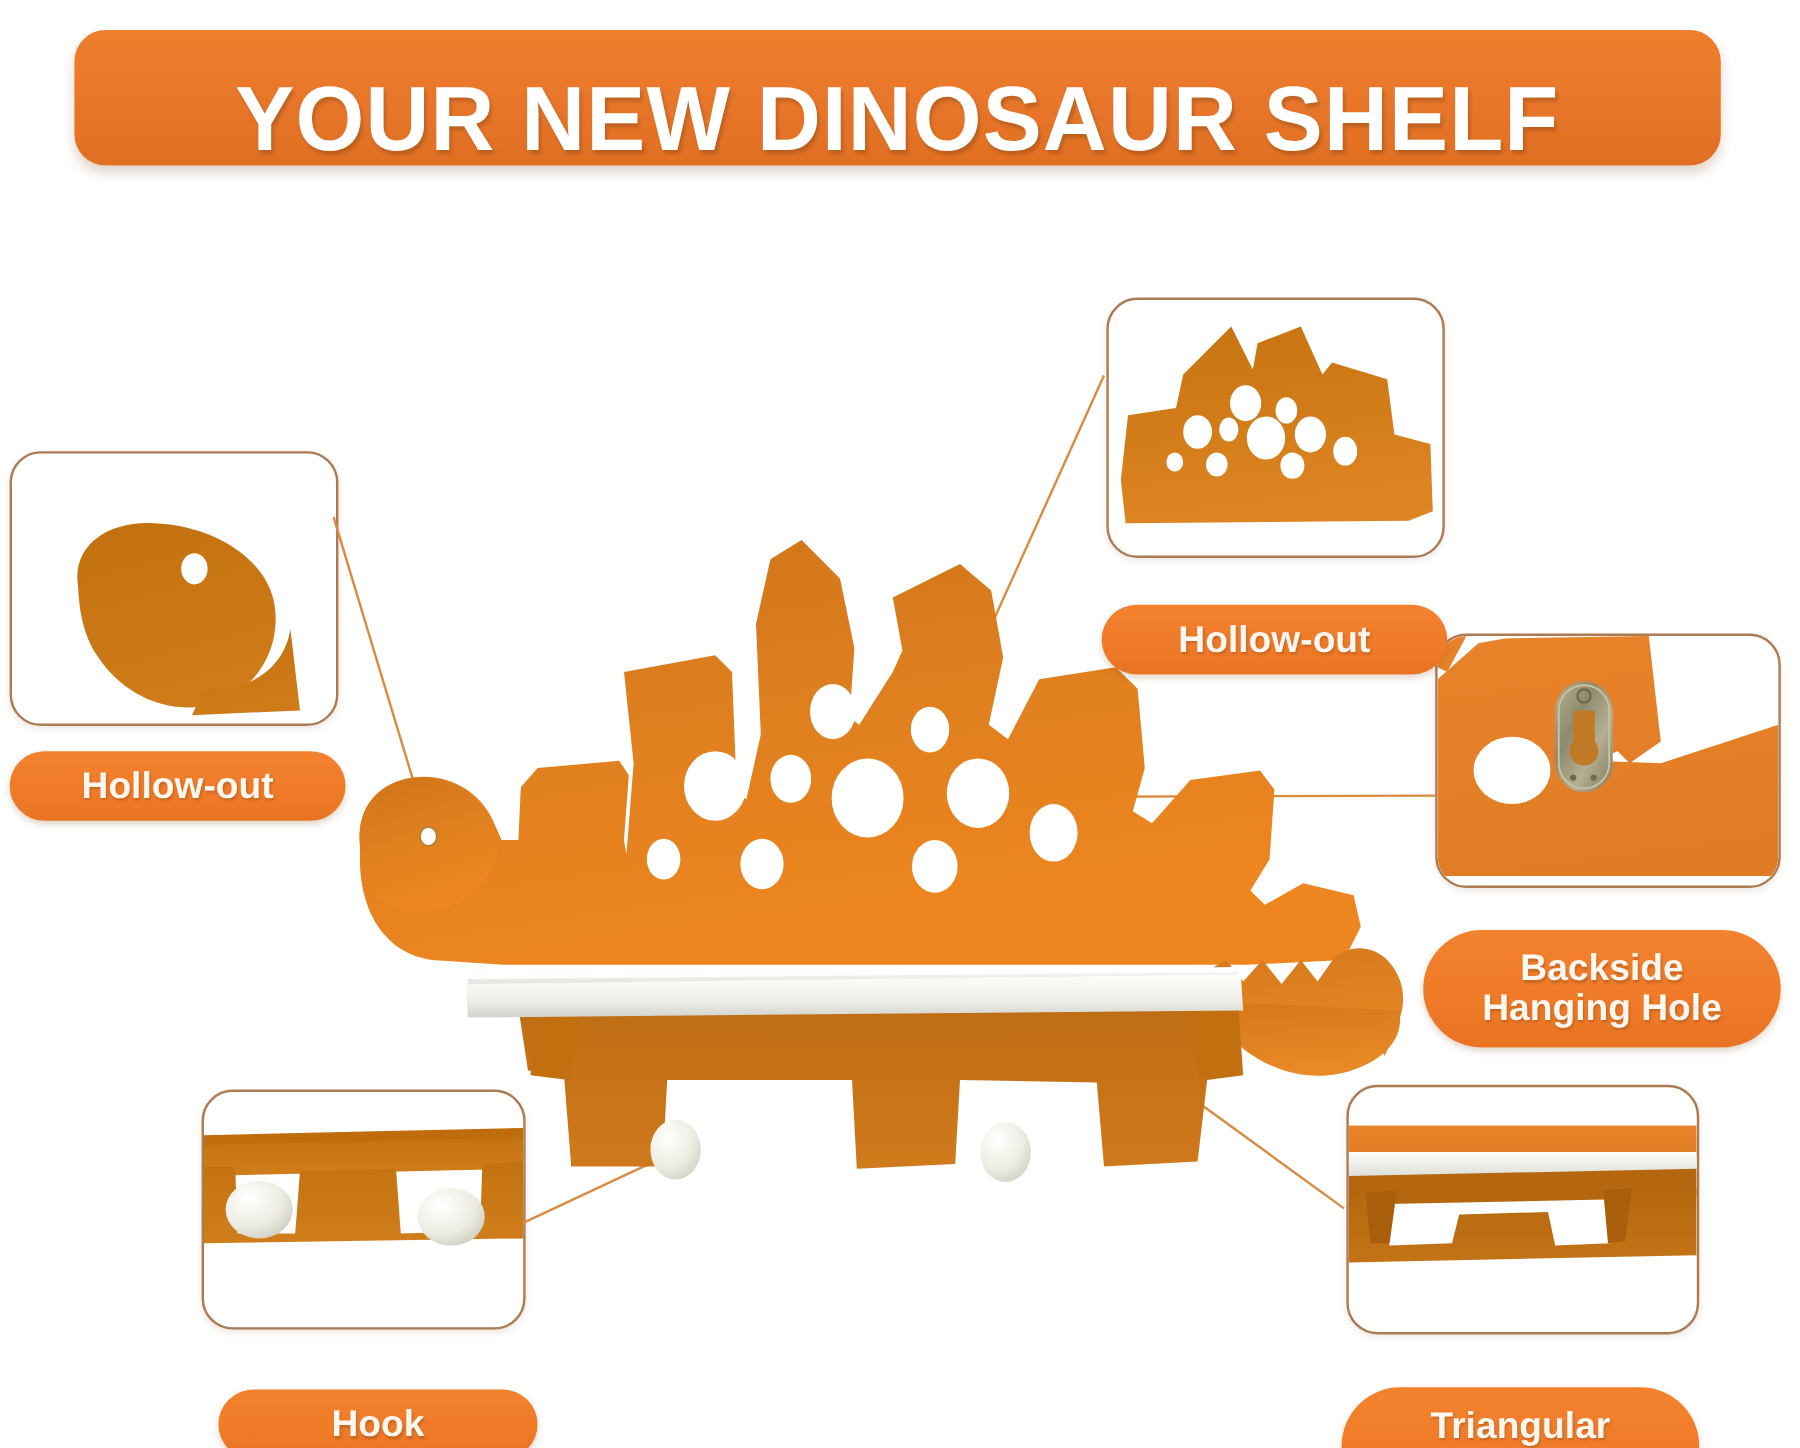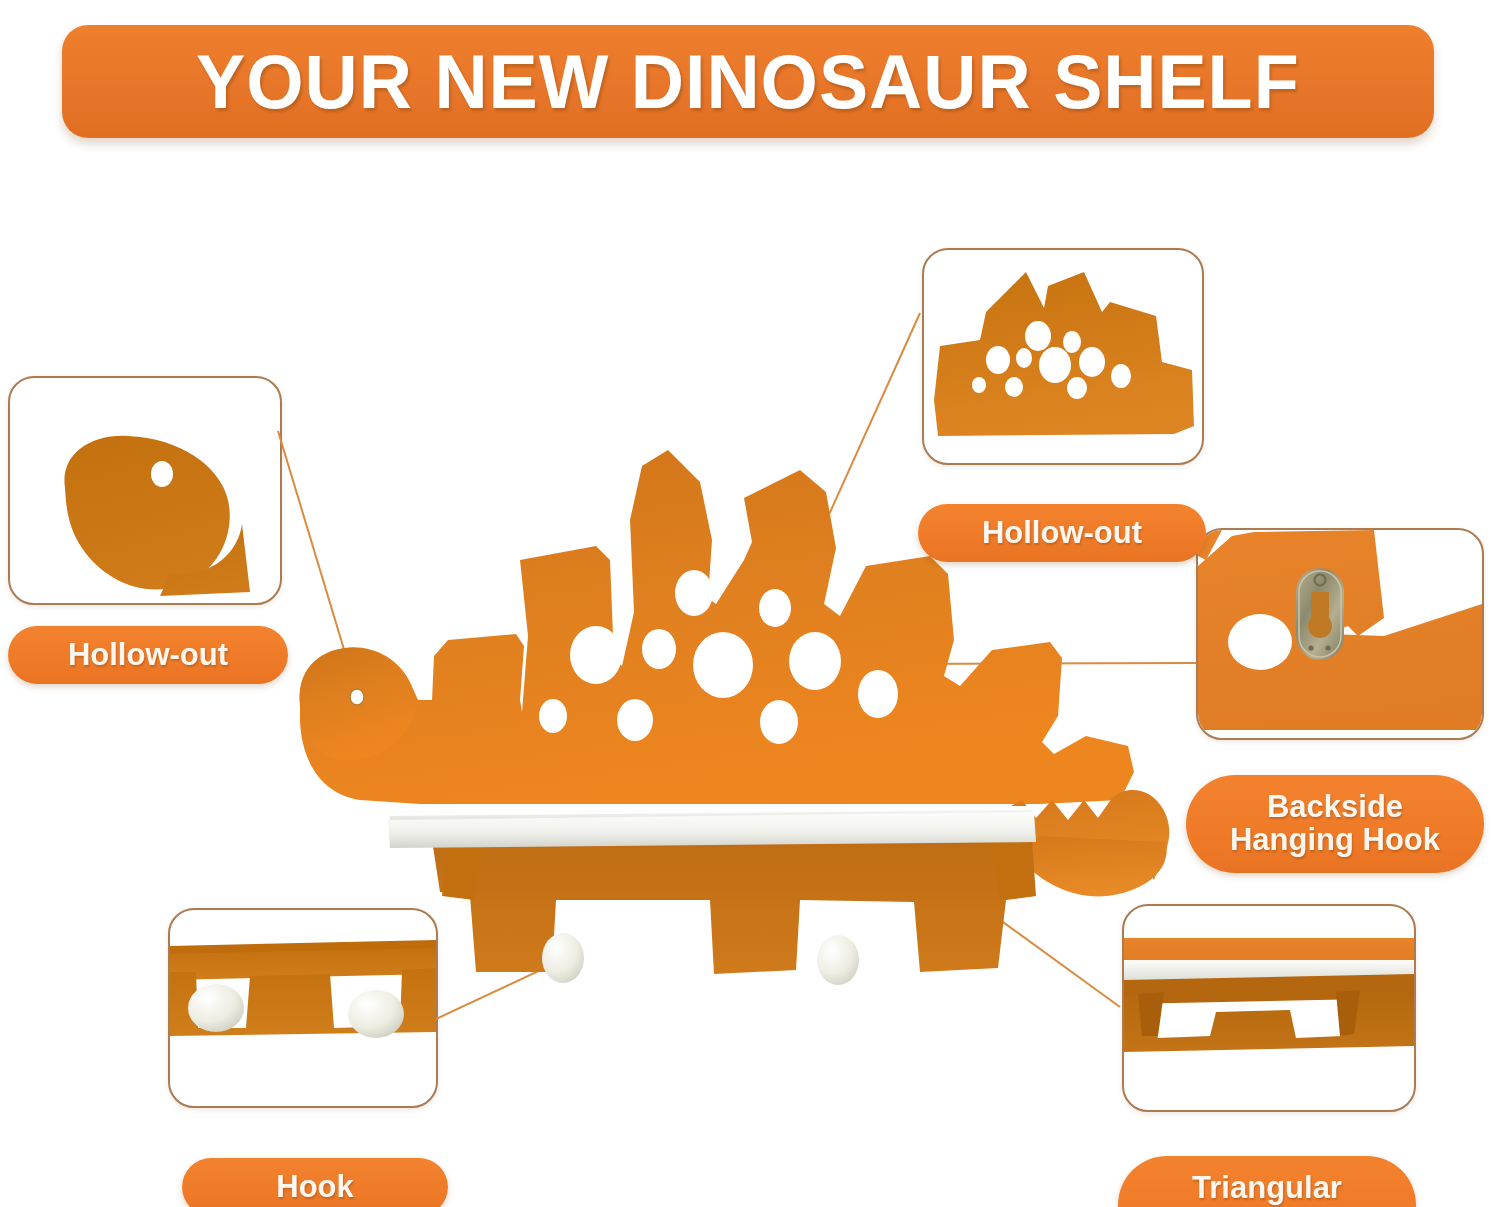--- a/index.html
+++ b/index.html
@@ -9,21 +9,21 @@
     background:#ffffff;
   }
   #stage{position:absolute;inset:0;width:1500px;height:1207px;}
 
   
   .title-banner{
     position:absolute;left:62px;top:25px;width:1372px;height:113px;
     background:linear-gradient(180deg,#ee7f2c 0%,#e8762a 55%,#e06f22 100%);
     border-radius:26px;
     box-shadow:0 6px 10px rgba(120,70,20,.22);
-    display:flex;align-items:center;justify-content:center;
+    display:flex;align-items:flex-end;justify-content:center;
   }
   .title-text{
     color:#ffffff;
     font-weight:bold;
     font-size:76px;
     letter-spacing:1px;
     line-height:1;
     white-space:nowrap;
     transform:scaleX(.97);
     text-shadow:2px 3px 3px rgba(110,60,15,.32);
@@ -292,21 +292,21 @@
           <path d="M 113,62 L 131,62 L 131,84 C 131,92 126,98 122,98 C 118,98 113,92 113,84 Z" fill="#C07A26"></path>
           <circle cx="122" cy="96" r="12" fill="#C07A26"></circle>
           <circle cx="122" cy="50" r="5.5" fill="none" stroke="#6E6A52" stroke-width="2"></circle>
           <circle cx="113" cy="118" r="2.6" fill="#6E6A52"></circle>
           <circle cx="130" cy="118" r="2.6" fill="#6E6A52"></circle>
         </svg>
       </div>
     </div>
     <div class="pill" id="pill-2" style="left: 1186px; top: 727px; width: 298px; height: 98px;">
       <span style="font-size: 31px;">Backside
-Hanging Hook</span>
+Hanging Hole</span>
     </div>
   </div>
 
   <div class="callout">
     <div class="callout-box" id="box-3" style="left: 168px; top: 908px; width: 266px; height: 196px;">
       <div class="callout-clip">
         <svg width="100%" height="100%" viewBox="0 0 266 196" preserveAspectRatio="xMidYMid slice">
           <defs>
             <linearGradient id="zg4" x1="0" y1="0" x2="0" y2="1">
               <stop offset="0%" stop-color="#C4720F"></stop>

